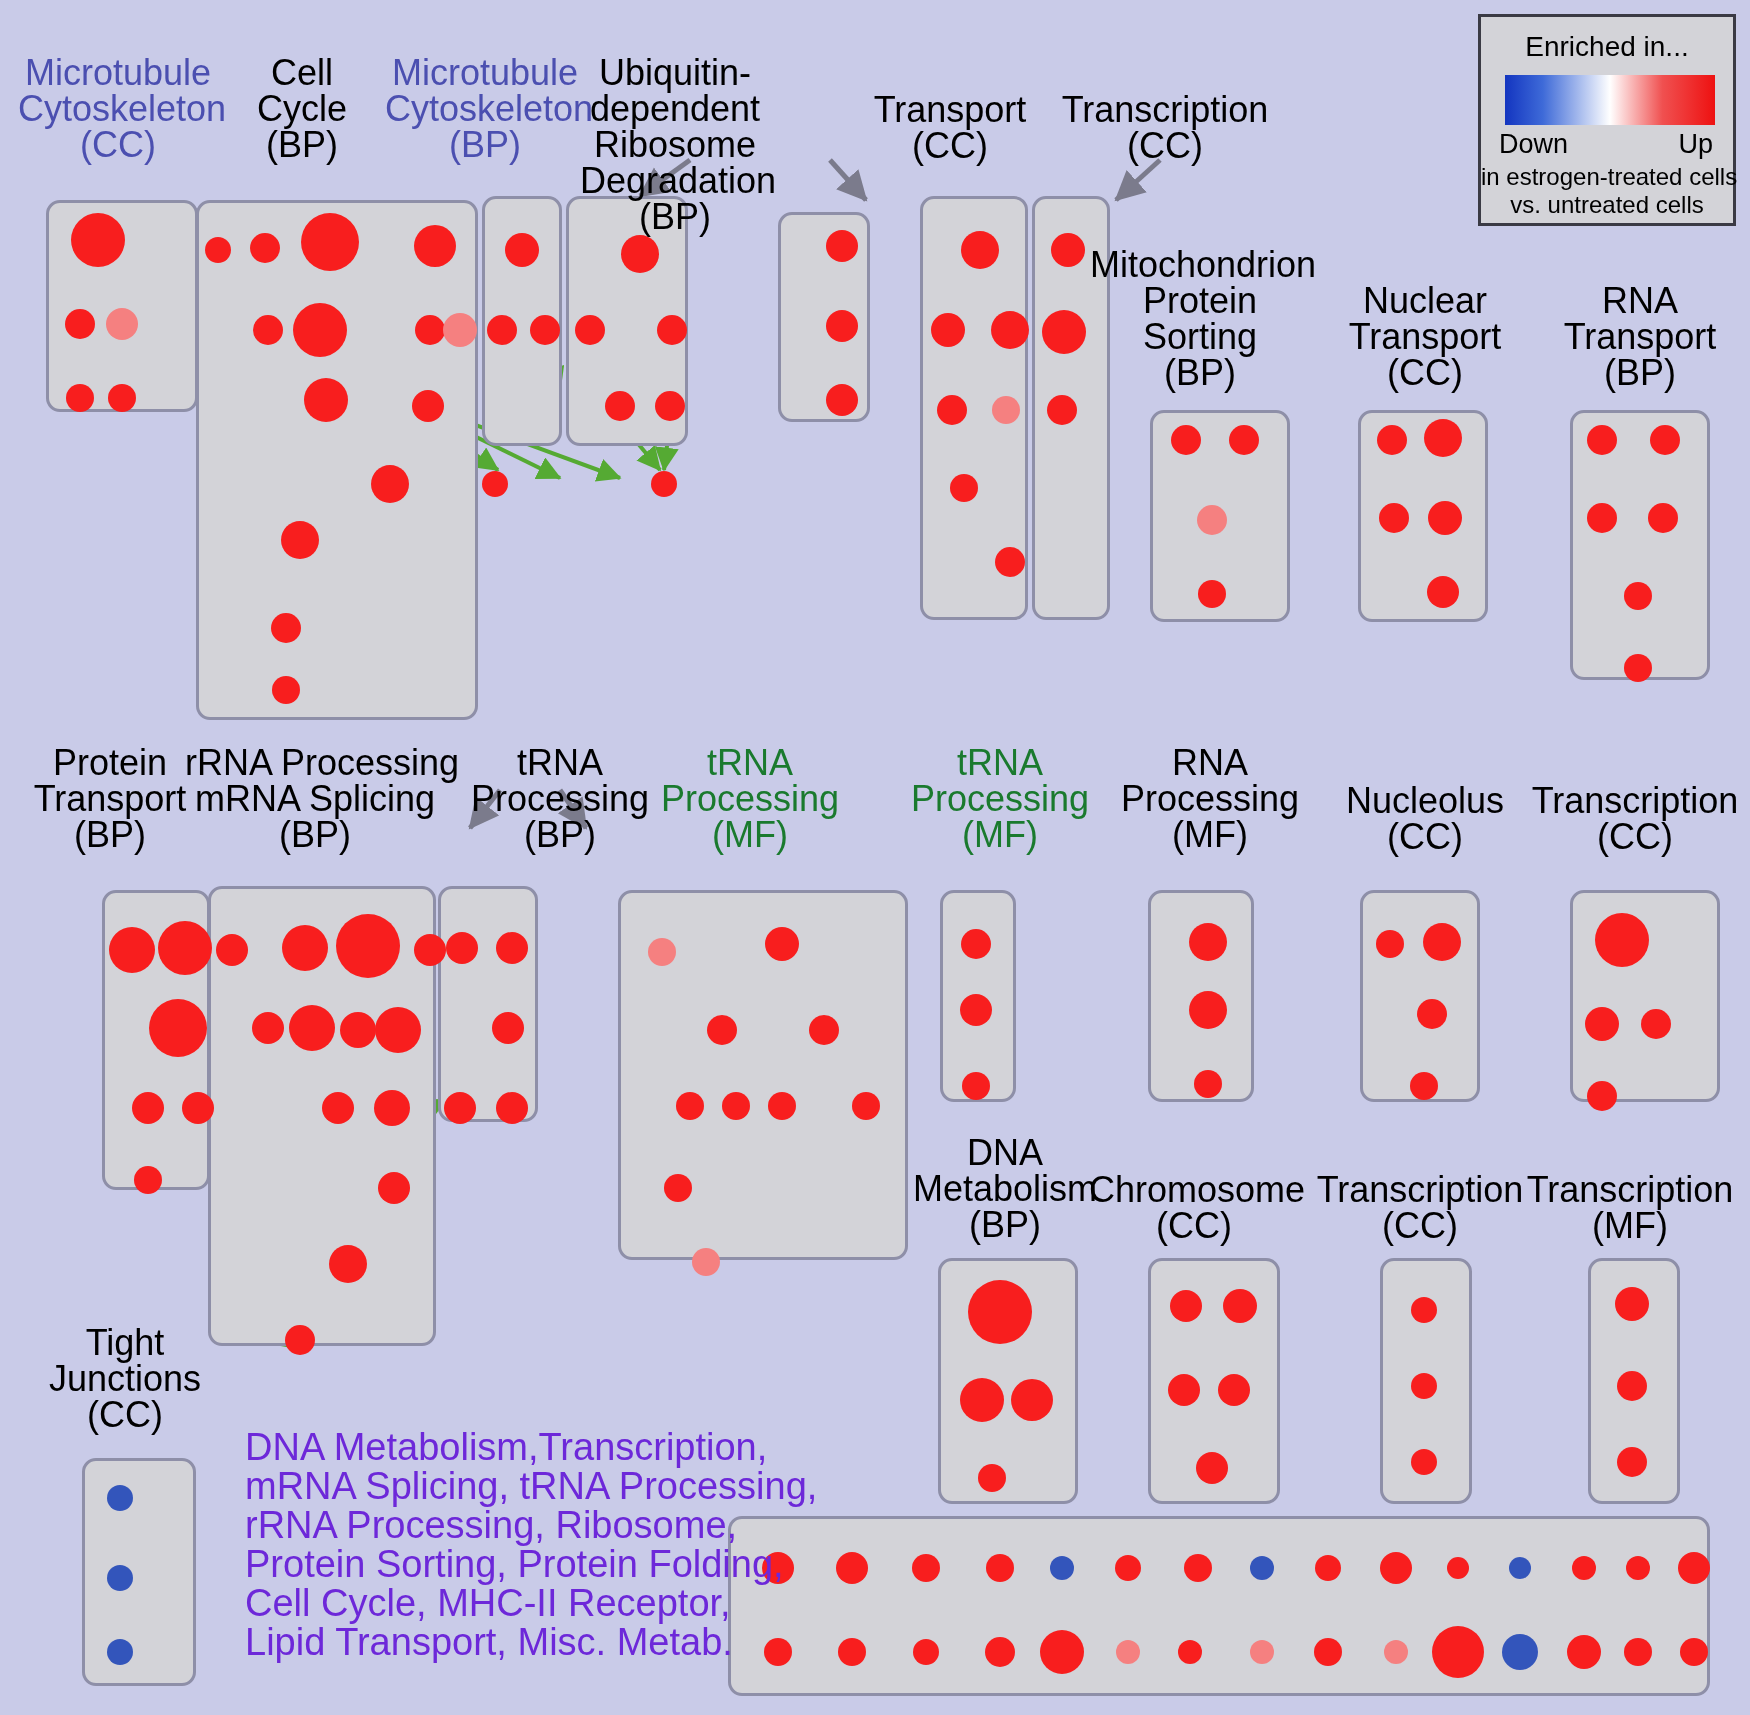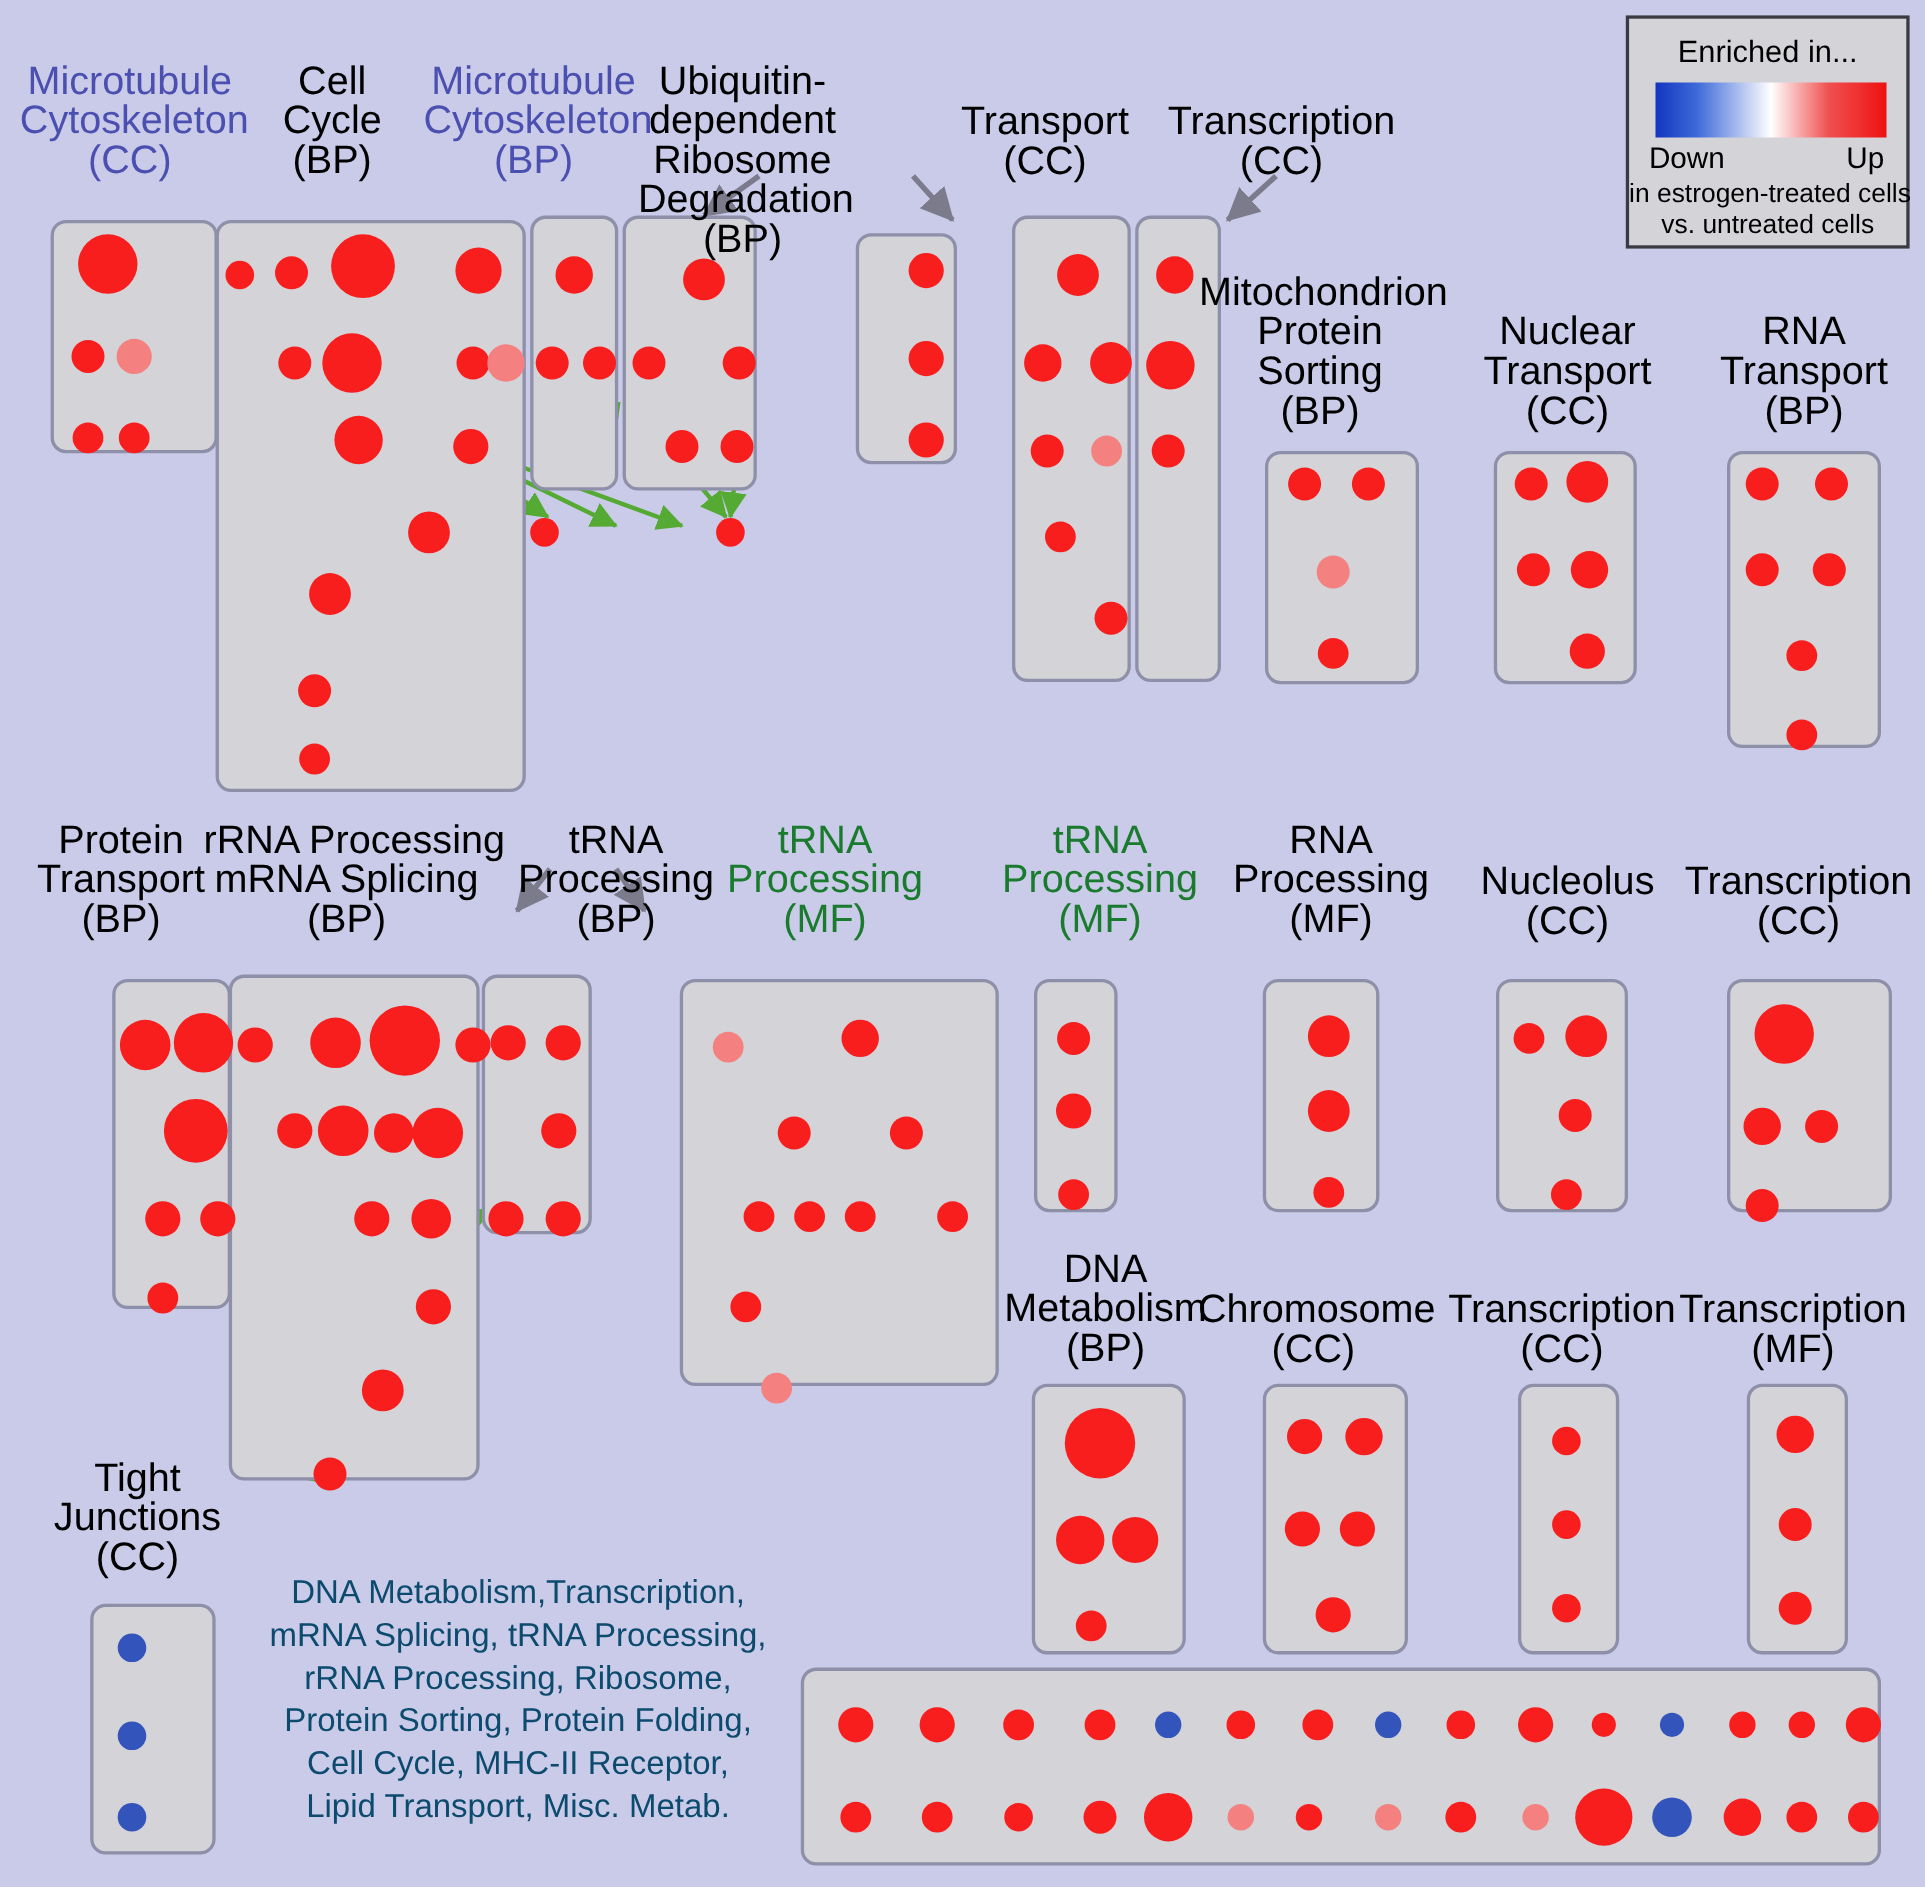--- a/index.html
+++ b/index.html
@@ -50,25 +50,25 @@
     background:linear-gradient(to right,#1335c0 0%,#3e6ad8 18%,#ffffff 50%,#f05050 75%,#ee1111 100%);
   }
   #legend .down{position:absolute;left:18px;top:112px;font-size:27px;}
   #legend .up{position:absolute;right:20px;top:112px;font-size:27px;}
   #legend .sub{
     position:absolute;left:0;top:146px;width:100%;
     text-align:center;font-size:24px;line-height:28px;color:#000;white-space:pre;
   }
   .blocktext{
     position:absolute;
-    font-size:30px;
+    font-size:38px;
     line-height:39px;
-    color:#0c4a6e;
+    color:#6d28d9;
     white-space:pre;
-    text-align:center;
+    text-align:left;
   }
 </style>
 </head>
 <body>
 
 <div id="canvas">
   <svg class="edges" id="edge-layer">
     <defs>
       <marker id="arrowG" markerWidth="7" markerHeight="7" refX="5.6" refY="3" orient="auto">
         <path d="M0,0 L6,3 L0,6 z" fill="#55aa33"></path>

